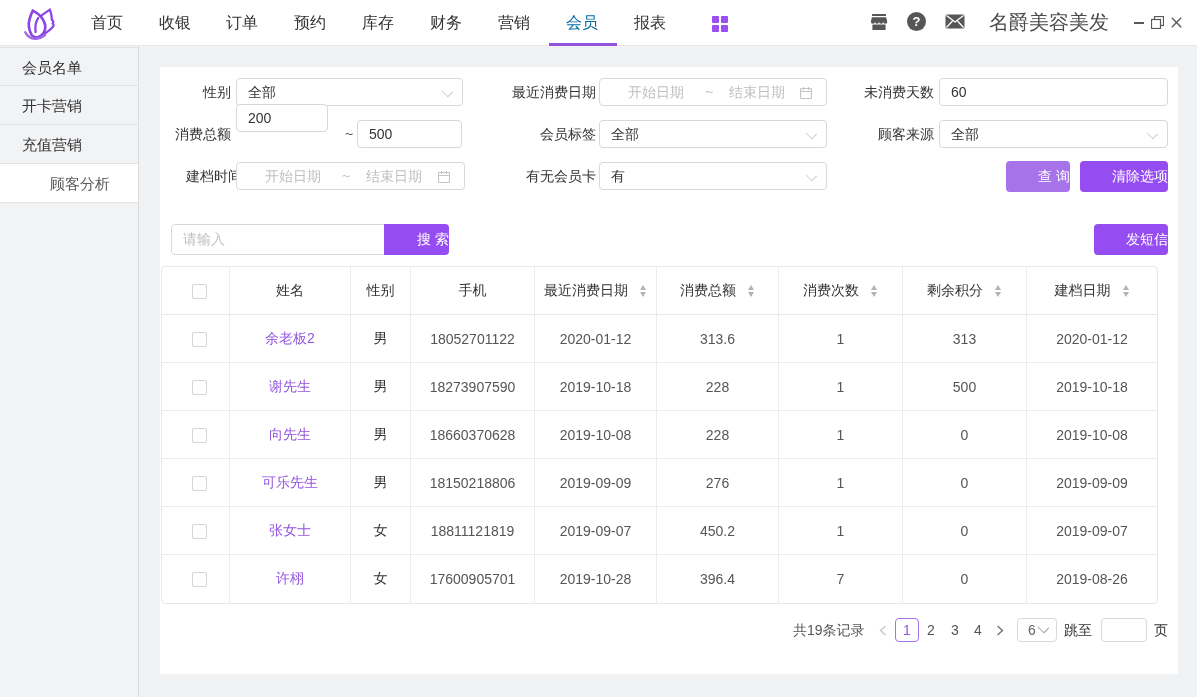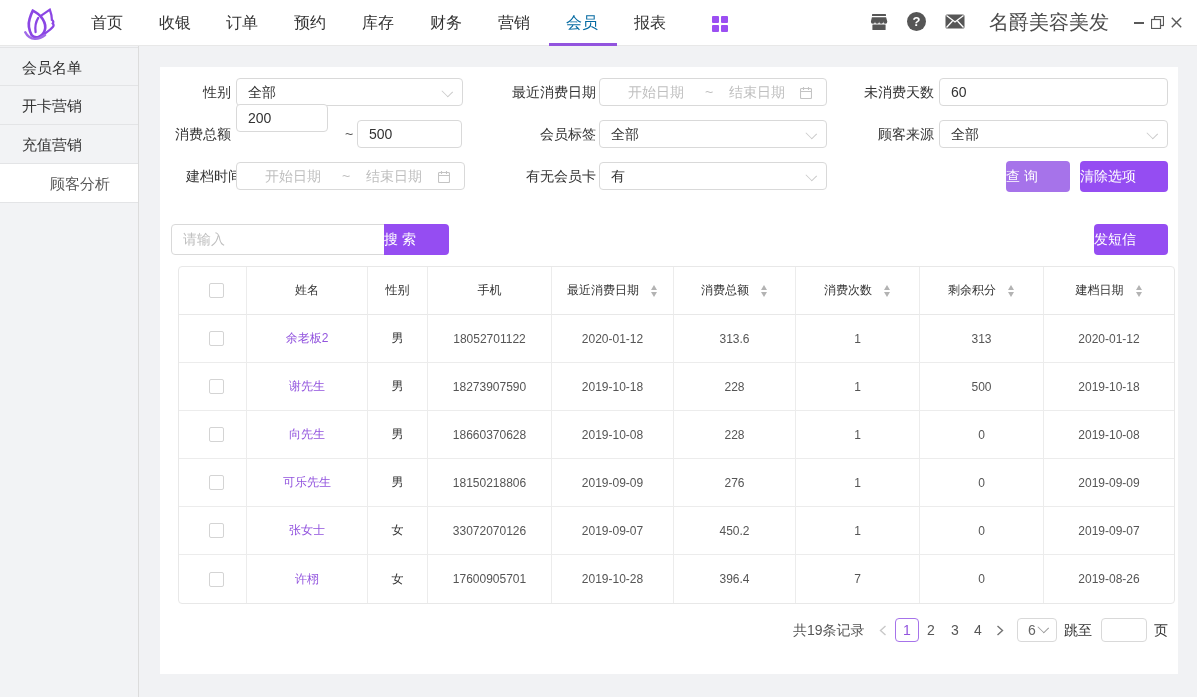--- a/index.html
+++ b/index.html
@@ -22,26 +22,26 @@
 #main { position:absolute; left:139px; top:46px; width:1058px; height:651px; background:#f1f2f4; }
 #panel { position:absolute; left:160px; top:67px; width:1018px; height:607px; background:#fff; }
 
 
 .flabel { position:absolute; height:28px; line-height:28px; font-size:14px; color:#333; text-align:right; }
 .fbox { position:absolute; height:28px; border:1px solid #d9d9d9; border-radius:4px; background:#fff; font-size:14px; line-height:26px; color:#333; }
 .fbox .txt { position:absolute; left:11px; top:0; }
 .ph { color:#bfbfbf; }
 .caret { position:absolute; right:9px; top:9px; width:11px; height:8px; }
 .caret:after { content:""; position:absolute; left:1px; top:-1px; width:7.5px; height:7.5px; border-right:1.4px solid #c9c9c9; border-bottom:1.4px solid #c9c9c9; transform:rotate(45deg) scale(1,0.82); transform-origin:center; }
-.btn { position:absolute; height:31px; border-radius:4px; color:#fff; font-size:14px; text-align:left; line-height:31px; }
+.btn { position:absolute; height:31px; border-radius:4px; color:#fff; font-size:14px; text-align:right; line-height:31px; }
 .btn.dark { background:#954df2; }
 .btn.light { background:#a673ea; }
 
 
-#tbl { position:absolute; left:178px; top:266px; width:997px; border-collapse:separate; border-spacing:0; font-size:12px; color:#555; table-layout:fixed; }
+#tbl { position:absolute; left:161px; top:266px; width:997px; border-collapse:separate; border-spacing:0; font-size:14px; color:#555; table-layout:fixed; }
 #tbl th, #tbl td { height:48px; border-bottom:1px solid #ececec; border-right:1px solid #ececec; text-align:center; padding:0; font-weight:normal; vertical-align:middle; }
 #tbl th { color:#333; border-bottom:1px solid #e8e8e8; }
 #tbl tr > *:last-child { border-right:none; }
 #tbl tr:last-child td { border-bottom:none; }
 #tbl { border:1px solid #e8e8e8; border-radius:4px; }
 .cb { display:inline-block; width:15px; height:15px; border:1px solid #d4d4d4; border-radius:2px; background:#fff; vertical-align:middle; margin-left:8px; }
 .name { color:#9254de; }
 .sex { color:#333; }
 .sorter { display:inline-block; vertical-align:middle; margin-left:12px; width:7px; height:12px; position:relative; }
 .sorter:before { content:""; position:absolute; left:0; top:0; border-left:3.5px solid transparent; border-right:3.5px solid transparent; border-bottom:5px solid #b3b3b3; }
@@ -255,21 +255,21 @@
         <td>2019-09-09</td>
         <td>276</td>
         <td>1</td>
         <td>0</td>
         <td>2019-09-09</td>
       </tr>
   <tr>
         <td><span class="cb"></span></td>
         <td class="name">张女士</td>
         <td class="sex">女</td>
-        <td>33072070126</td>
+        <td>18811121819</td>
         <td>2019-09-07</td>
         <td>450.2</td>
         <td>1</td>
         <td>0</td>
         <td>2019-09-07</td>
       </tr>
   <tr>
         <td><span class="cb"></span></td>
         <td class="name">许栩</td>
         <td class="sex">女</td>

